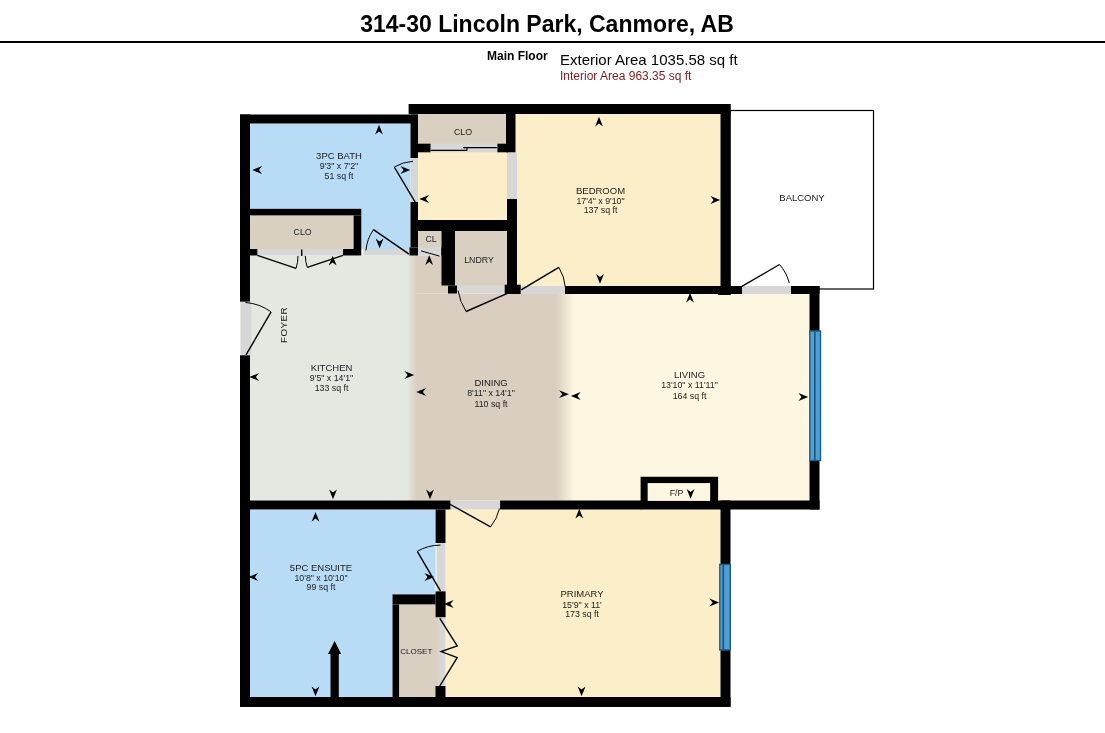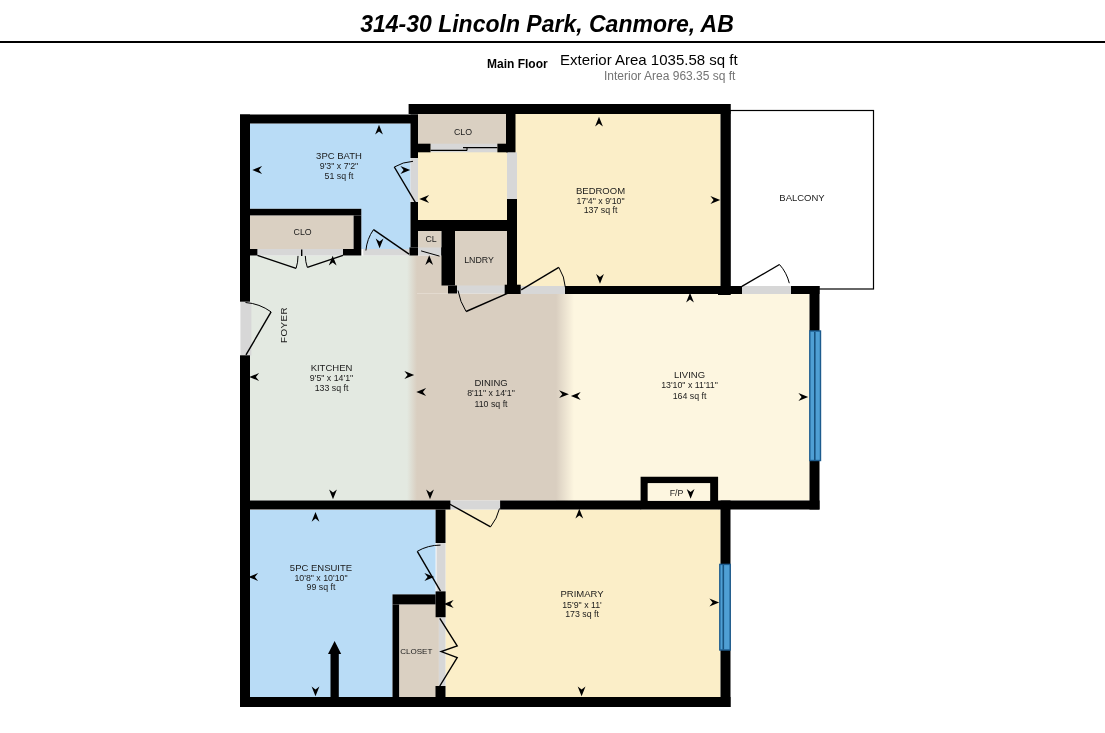--- a/index.html
+++ b/index.html
@@ -1,21 +1,21 @@
 <!DOCTYPE html>
 <html><head>
 <meta charset="utf-8">
 <style>
 html,body{margin:0;padding:0;width:1105px;height:733px;background:#ffffff;overflow:hidden;}
 body{font-family:"Liberation Sans",sans-serif;}
-#title{position:absolute;left:0;top:11px;width:1094px;text-align:center;font-weight:bold;font-size:23px;color:#000;font-style:italic;}
+#title{position:absolute;left:0;top:11px;width:1094px;text-align:center;font-weight:bold;font-size:23px;color:#000;}
 #rule{position:absolute;left:0;top:41px;width:1105px;height:2px;background:#000;}
-#hdr1{position:absolute;left:487px;top:57px;font-size:12px;font-weight:bold;color:#000;}
+#hdr1{position:absolute;left:487px;top:49px;font-size:12px;font-weight:bold;color:#000;}
 #hdr2{position:absolute;left:560px;top:51px;font-size:15px;color:#000;}
-#hdr3{position:absolute;left:560px;top:69px;font-size:12px;color:#737373;margin-left:44px;}
+#hdr3{position:absolute;left:560px;top:69px;font-size:12px;color:#7f1d1d;}
 #plan{position:absolute;left:0;top:0;}
 text{fill:#1b1b1b;}
 .rm{font-size:9.5px;}
 .dim{font-size:8.8px;}
 .sm{font-size:8.8px;}
 .xs{font-size:8px;}
 .fy{font-size:9.8px;letter-spacing:0.4px;}
 </style>
 </head>
 <body>

